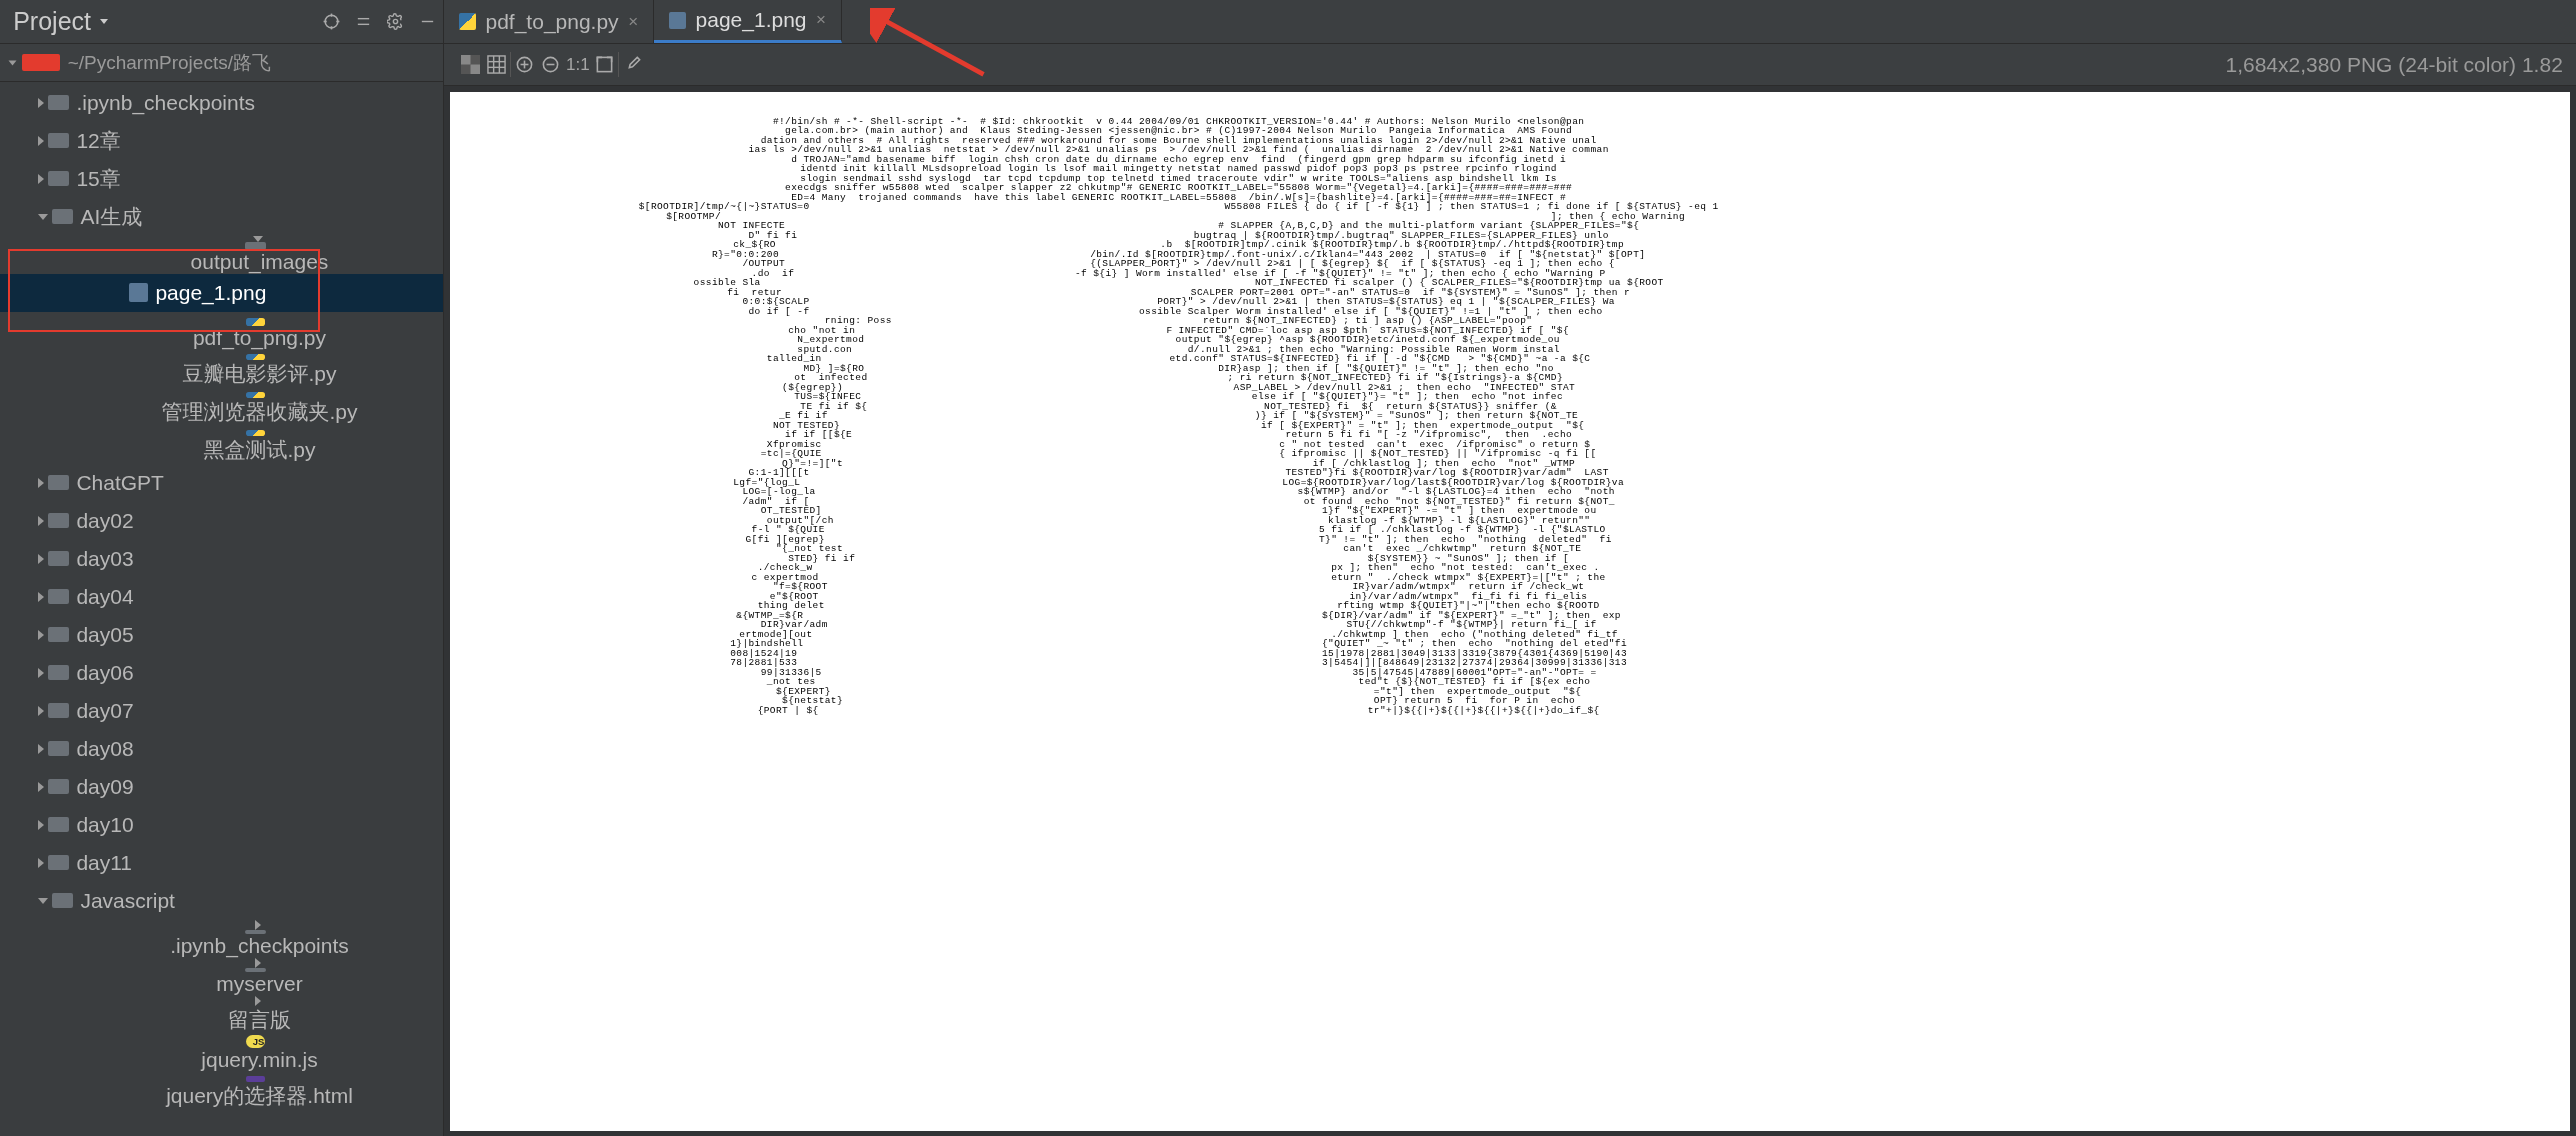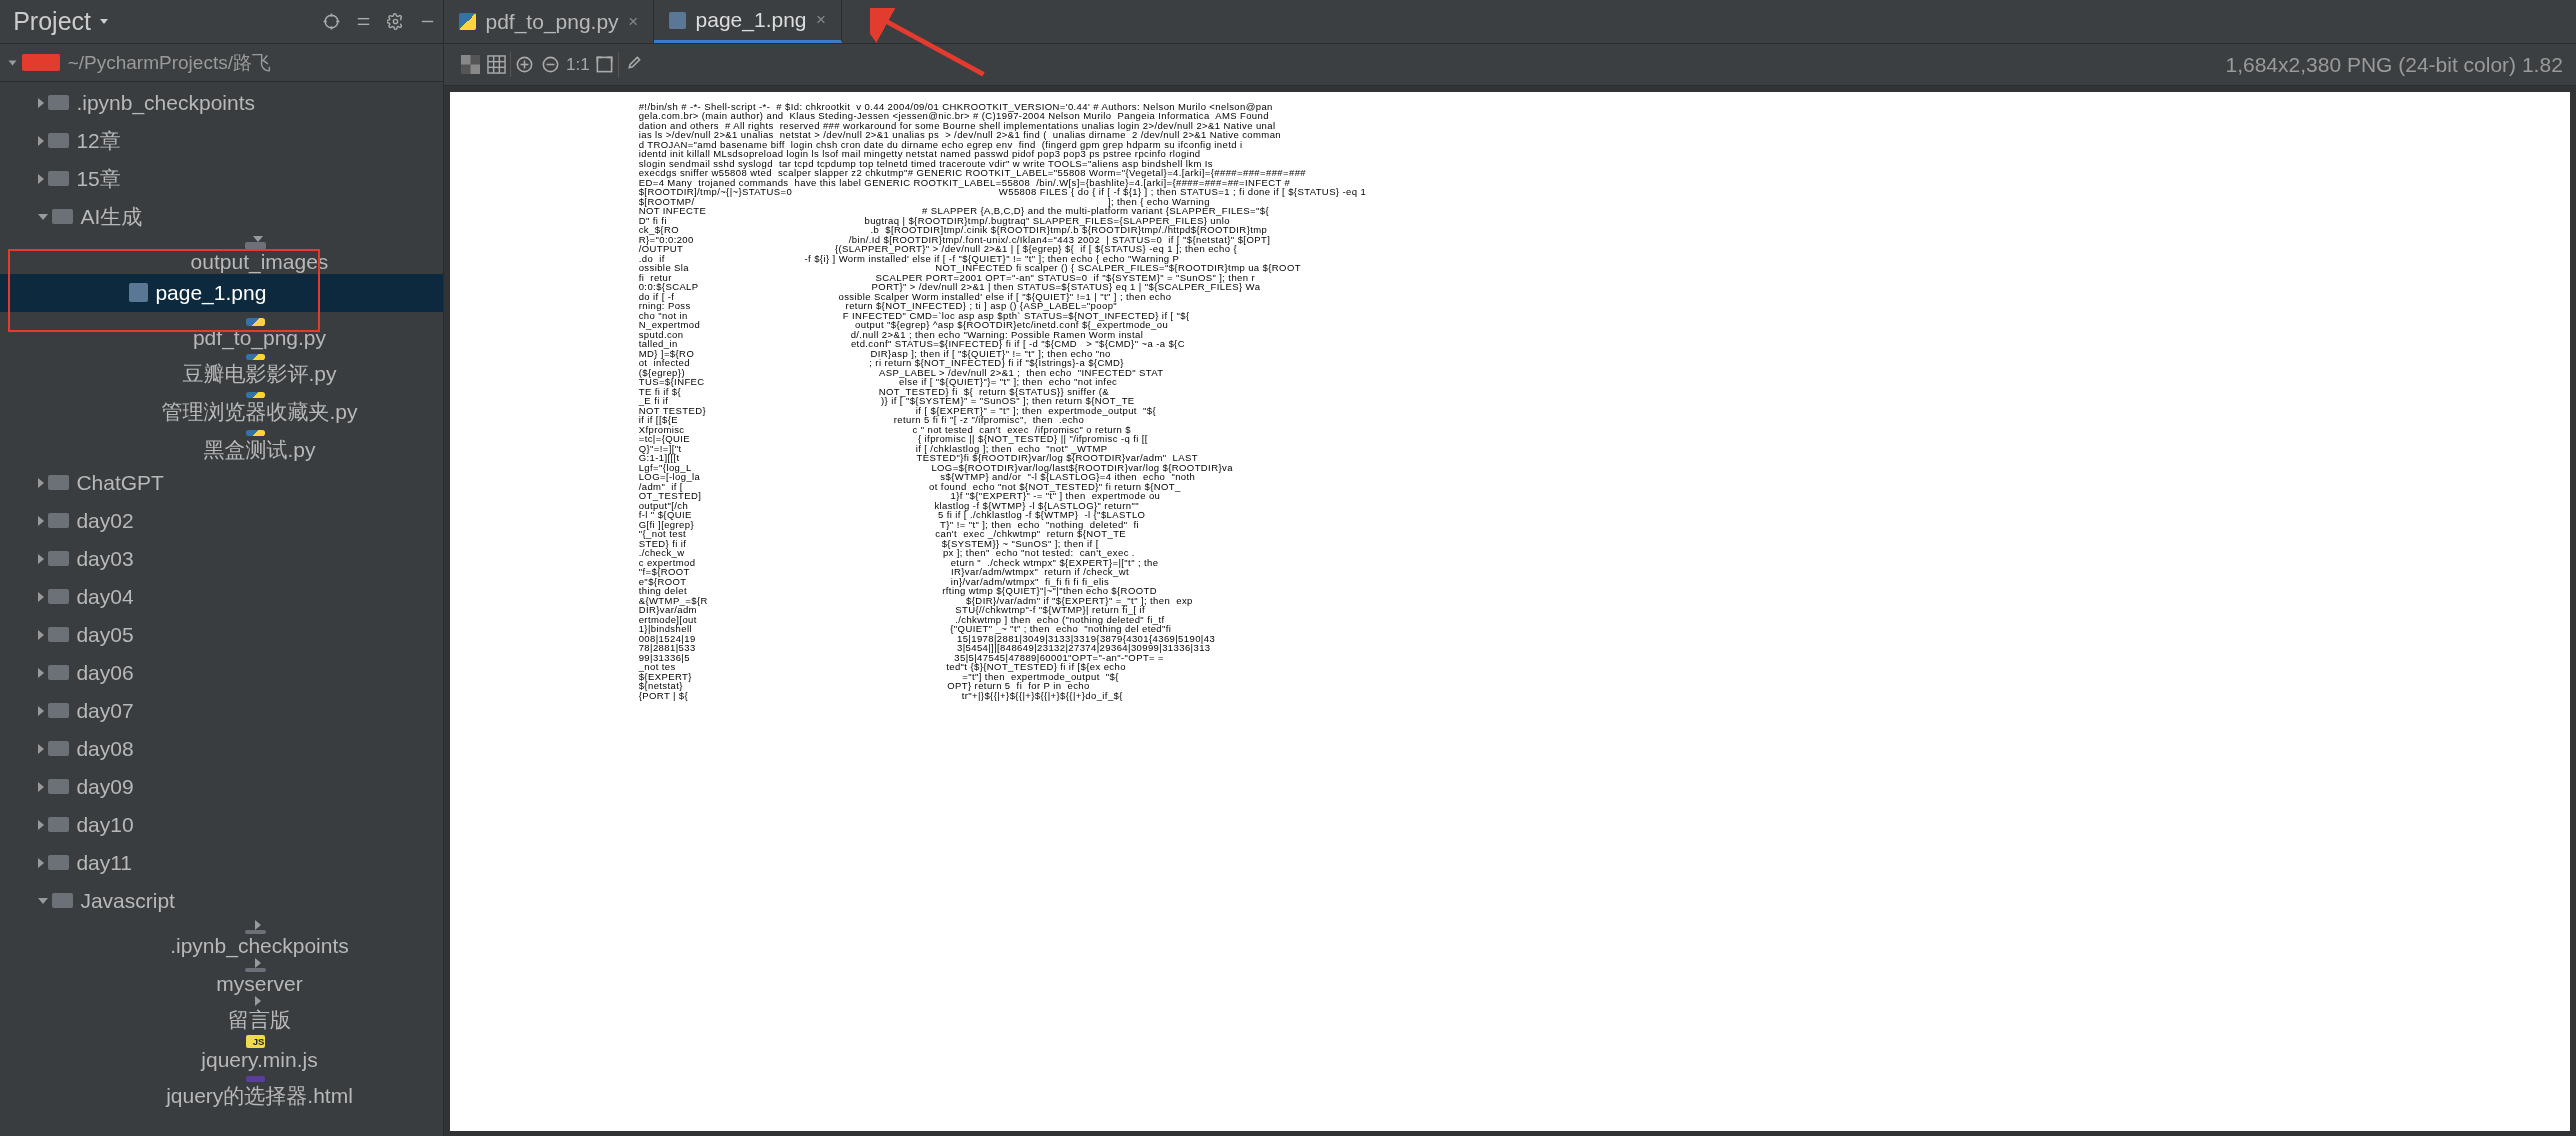--- a/index.html
+++ b/index.html
@@ -114,21 +114,21 @@
     width: 19px; height: 19px;
     background: linear-gradient(135deg,#3572A5 50%,#FFD43B 50%);
     border-radius:2.8px;
   }
   .row .icn.png {
     width: 19px; height: 19px;
     background: #5a7896; border-radius:1.9px;
   }
   .row .icn.js {
     width: 19px; height: 14px; background:#f0db4f; color:#222;
-    font-weight:bold; font-size:9.5px; border-radius:2px;
+    font-weight:bold; font-size:9.5px; border-radius:7px;
     display:flex;align-items:flex-end;justify-content:flex-end;padding:0.9px;
   }
   .row .icn.html {
     width:19px;height:19px;background:#5b3e99;border-radius:1.9px;
   }
   .ind1 { padding-left: 38px; }
   .ind2 { padding-left: 76px; flex-direction: column; }
   .ind3 { padding-left: 110px; }
 
   .redbox {
@@ -181,27 +181,28 @@
 
   .canvas {
     flex: 1;
     background: #fff;
     margin: 5.7px;
     overflow: hidden;
     position: relative;
   }
   .ascii {
     position:absolute;
-    top: 10px; left: 189px;
+    top: 25px; left: 189px;
     white-space: pre;
-    font-family: Liberation Sans, sans-serif;
+    font-family: Liberation Mono, monospace;
     font-size: 9.5px;
     line-height: 9.5px;
     color: #000;
     letter-spacing: 0.4px;
+    text-align: center;
   }
 
   .redarrow {
     position: absolute;
     pointer-events:none;
   }
 </style>
 </head>
 <body>
 

